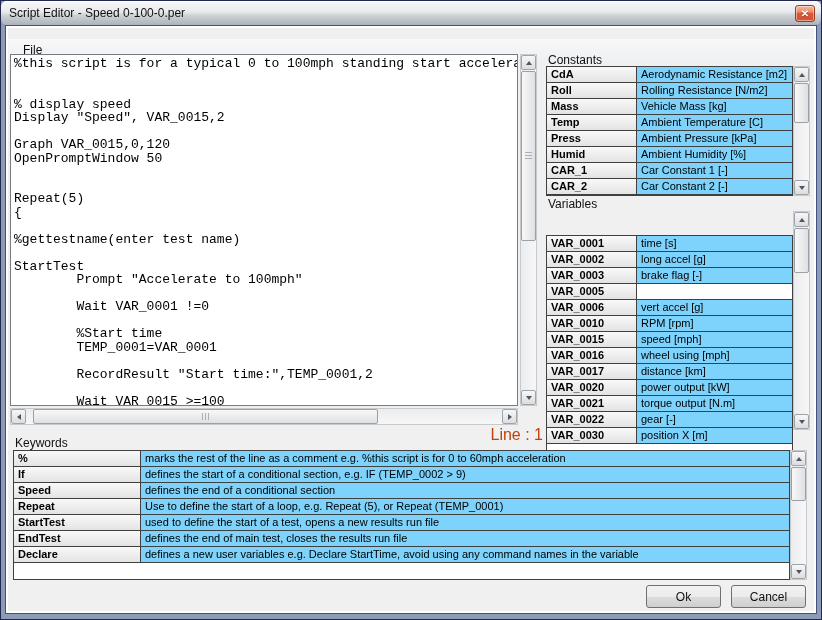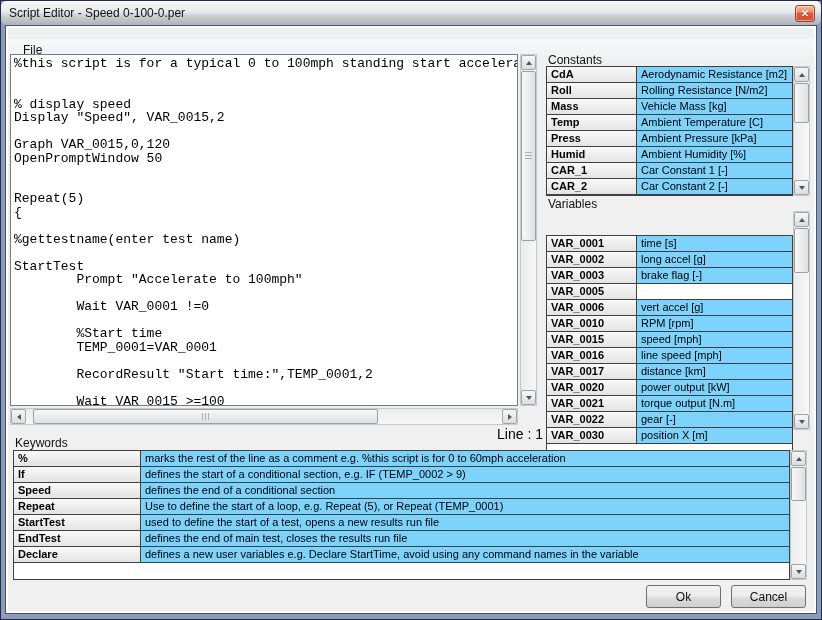--- a/index.html
+++ b/index.html
@@ -34,21 +34,21 @@
   .menu-item { display:inline-block; margin-left:8px; padding:0 7px; line-height:22px;
     font-size:12px; color:#101010; }
 
   
   .script-box { position:absolute; left:2px; top:26px; width:508px; height:352px;
     background:#fff; border:1px solid #777b82; overflow:hidden; }
   .script-pre { font-family:"Liberation Mono","DejaVu Sans Mono",monospace;
     font-size:13px; line-height:13.5px; color:#000; white-space:pre; padding:2px 0 0 3px; }
 
   .status-line { position:absolute; left:430px; top:398px; width:105px;
-    font-size:14px; color:#000000; text-align:right; }
+    font-size:16px; color:#c2410c; text-align:right; }
 
   
   .sb { position:absolute; border:1px solid #c6c9cd; }
   .sb-v { background:linear-gradient(to right,#ebeced,#f7f7f8); }
   .sb-h { background:linear-gradient(to bottom,#ebeced,#f7f7f8); }
   .sb-btn { position:absolute; width:15px; height:15px; border:1px solid #9fa4ab; border-radius:2px;
     background:linear-gradient(to bottom,#f7f7f7,#dcdde0);
     display:flex; align-items:center; justify-content:center; }
   .sb-thumb { position:absolute; border:1px solid #9b9fa6; border-radius:2px;
     display:flex; align-items:center; justify-content:center; }
@@ -249,21 +249,21 @@
             <div class="dcell-desc">RPM [rpm]</div>
           </div>
 
           <div class="drow">
             <div class="dcell-name">VAR_0015</div>
             <div class="dcell-desc">speed [mph]</div>
           </div>
 
           <div class="drow">
             <div class="dcell-name">VAR_0016</div>
-            <div class="dcell-desc">line speed [mph]</div>
+            <div class="dcell-desc">wheel using [mph]</div>
           </div>
 
           <div class="drow">
             <div class="dcell-name">VAR_0017</div>
             <div class="dcell-desc">distance [km]</div>
           </div>
 
           <div class="drow">
             <div class="dcell-name">VAR_0020</div>
             <div class="dcell-desc">power output [kW]</div>

